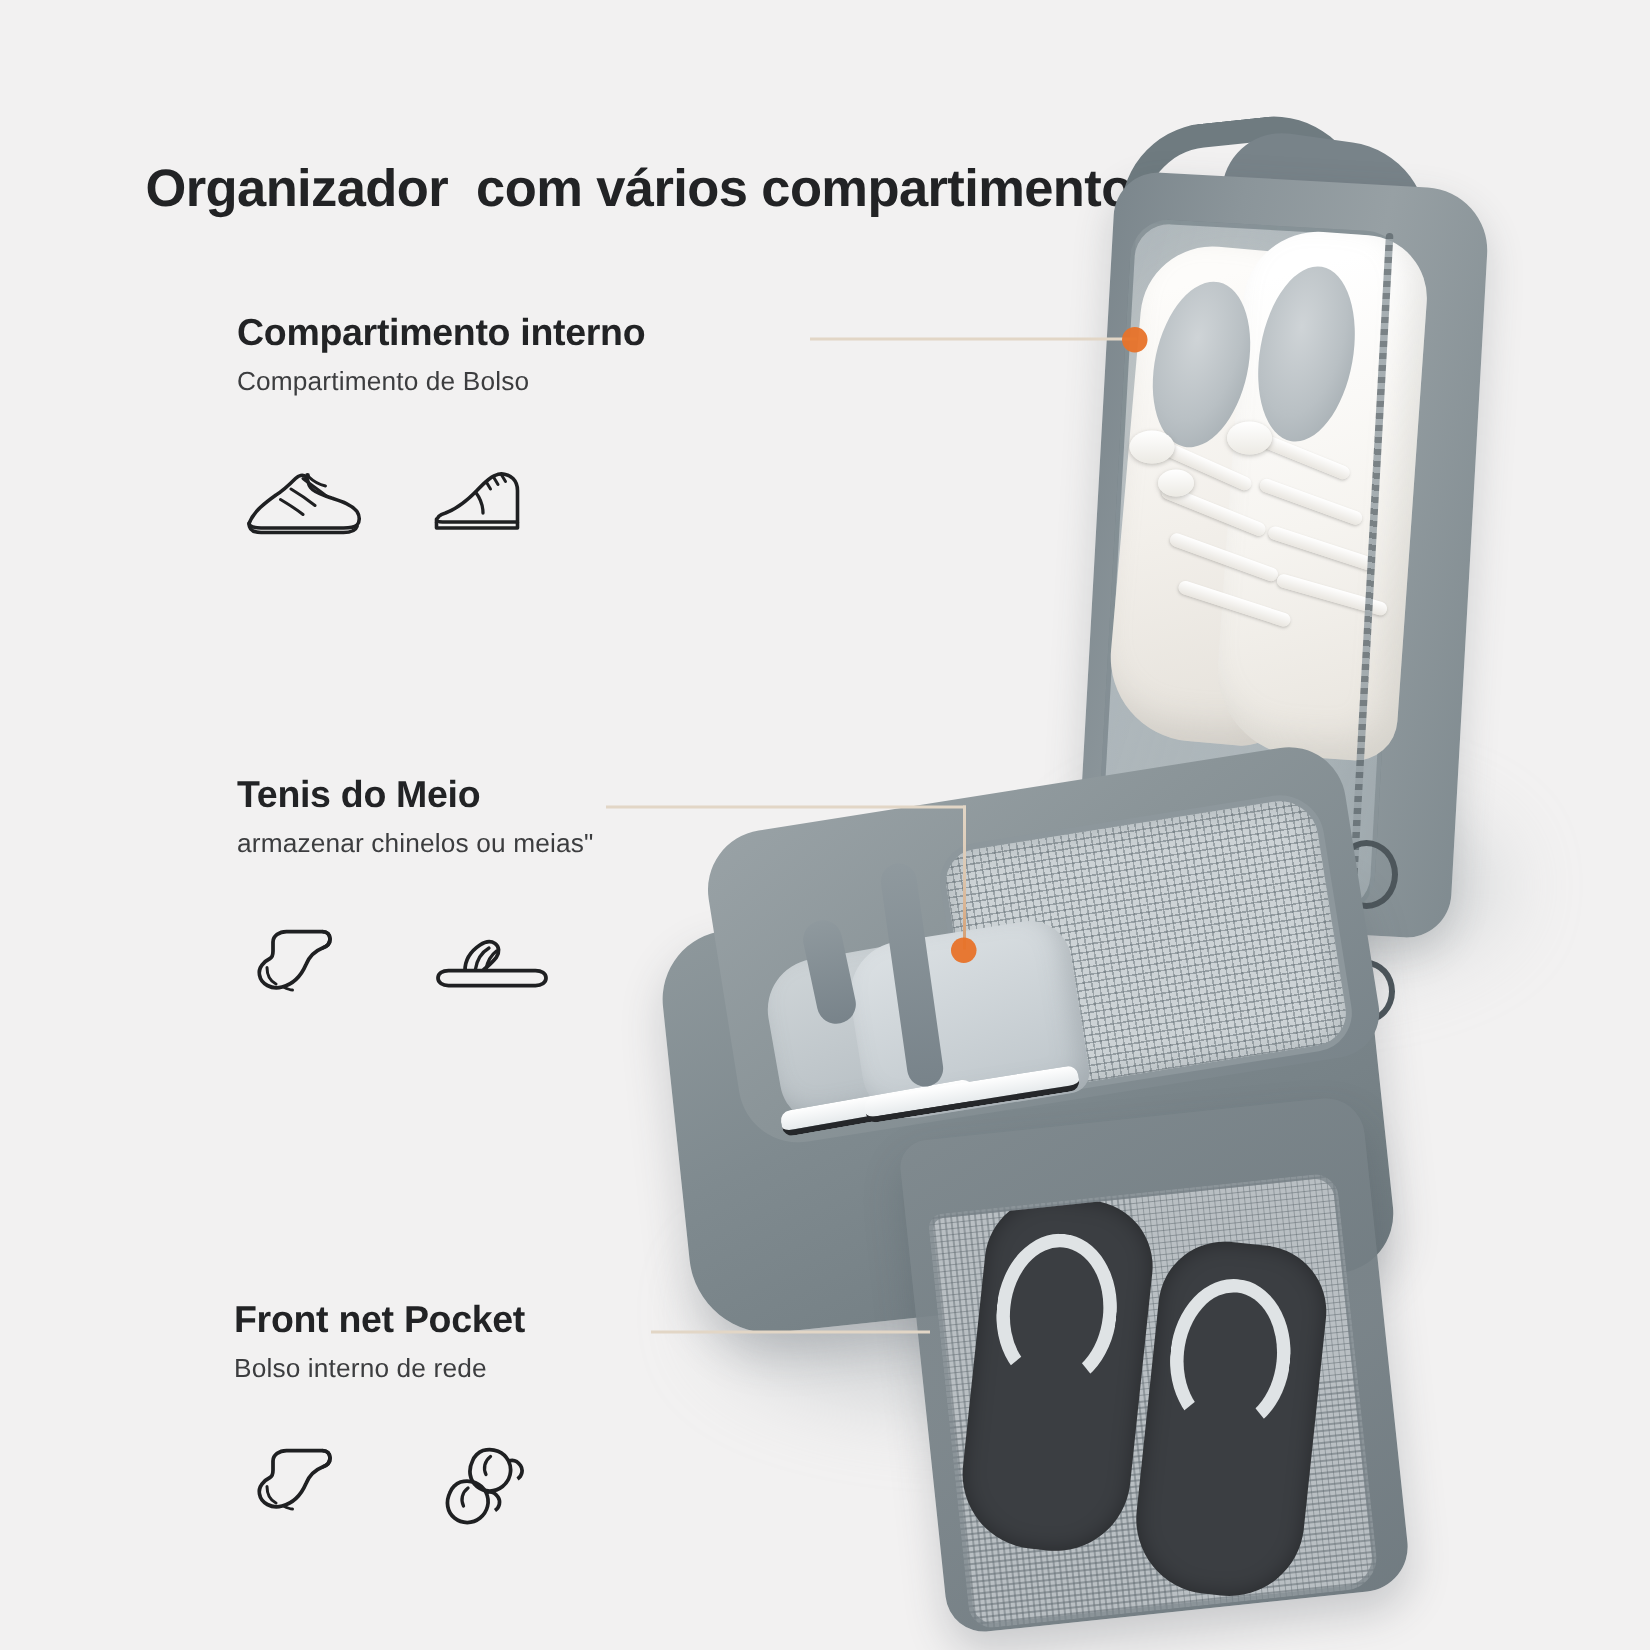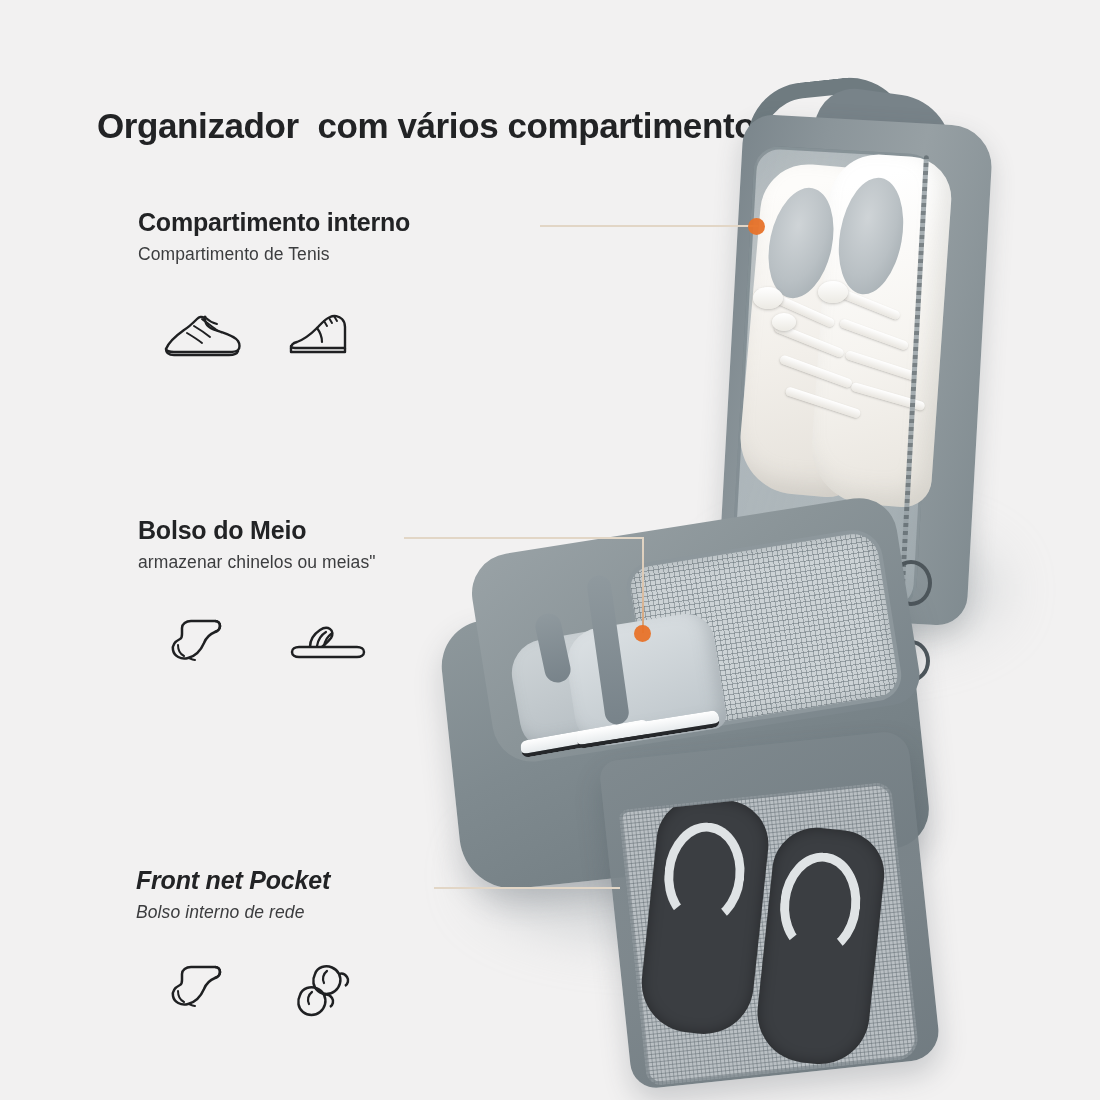--- a/index.html
+++ b/index.html
@@ -13,21 +13,21 @@
     color:#1f1f1f;
   }
   .stage{position:absolute;inset:0;width:1100px;height:1100px;}
 
   
   .page-title{
     position:absolute;left:97px;top:106px;
     font-size:35px;font-weight:700;letter-spacing:-0.4px;
     color:#222325;white-space:pre;
   }
-  .feature{position:absolute;}
+  .feature{position:absolute;margin-left:20px;}
   .feature .f-title{
     font-size:25px;font-weight:700;letter-spacing:-0.2px;color:#222325;
     white-space:nowrap;margin:0;
   }
   .feature .f-sub{
     font-size:17.5px;font-weight:400;color:#3c3d3f;letter-spacing:.1px;
     white-space:nowrap;margin:7px 0 0 0;
   }
   .icon-row{position:absolute;display:flex;align-items:center;}
   .icon-row .ic{display:block;}
@@ -235,57 +235,57 @@
     <div class="v" style="left:642px;top:537px;height:96px;"></div>
   </div>
   <div class="dot" style="left:634px;top:625px;"></div>
 
   <div class="conn">
     <div class="h" style="left:434px;top:887px;width:186px;"></div>
   </div>
 
   <div class="feature" style="left:138px;top:208px;">
     <p class="f-title">Compartimento interno</p>
-    <p class="f-sub">Compartimento de Tenis</p>
+    <p class="f-sub">Compartimento de Bolso</p>
   </div>
   <div class="icon-row" style="left:160px;top:305px;gap:42px;">
     <svg class="ic" width="84" height="58" viewBox="0 0 84 58" fill="none">
       <path d="M6 44c3-8 11-14 18-19 5-3 9-7 13-11 2-2 5-3 7-1 2 2 1 5 3 7 3 4 9 5 14 7 6 2 13 4 17 9 2 3 2 7 0 9-2 2-6 2-9 2H14c-4 0-8-1-8-3z" stroke="#1f2022" stroke-width="2.4" stroke-linejoin="round"></path>
       <path d="M6 44c0 4 3 6 8 6h55c4 0 8-1 9-4" stroke="#1f2022" stroke-width="2.4" stroke-linecap="round"></path>
       <path d="M27 28c5 3 10 6 15 10M34 21c5 3 11 7 16 11M42 14c5 4 11 8 16 12" stroke="#1f2022" stroke-width="2" stroke-linecap="round"></path>
       <path d="M46 13c3 3 7 5 11 6" stroke="#1f2022" stroke-width="2" stroke-linecap="round"></path>
       <circle cx="45" cy="12" r="1.6" fill="#1f2022"></circle>
     </svg>
     <svg class="ic" width="84" height="52" viewBox="0 0 84 52" fill="none">
       <path d="M5 40c0-3 2-5 6-6 8-3 14-8 20-14 4-4 8-9 13-11 4-2 9-1 12 2 2 2 3 5 3 8v21H9c-3 0-4-1-4-2z" stroke="#1f2022" stroke-width="2.4" stroke-linejoin="round"></path>
       <path d="M5 40v4h54v-4" stroke="#1f2022" stroke-width="2.4" stroke-linejoin="round"></path>
       <path d="M31 20c3 4 5 9 5 14" stroke="#1f2022" stroke-width="2.2" stroke-linecap="round"></path>
       <path d="M38 13l3 5M43 10l3 5M48 8l3 5" stroke="#1f2022" stroke-width="2" stroke-linecap="round"></path>
     </svg>
   </div>
 
   <div class="feature" style="left:138px;top:516px;">
-    <p class="f-title">Bolso do Meio</p>
+    <p class="f-title">Tenis do Meio</p>
     <p class="f-sub">armazenar chinelos ou meias"</p>
   </div>
   <div class="icon-row" style="left:168px;top:618px;gap:44px;">
     <svg class="ic" width="74" height="54" viewBox="0 0 74 54" fill="none">
       <path d="M14 10c0-4 4-7 9-7h24c3 0 5 2 5 5 0 3-2 5-5 6-5 2-9 6-11 11-3 7-8 13-16 15-7 2-14-2-15-8-1-5 3-9 7-11 2-1 2-3 2-5V10z" stroke="#1f2022" stroke-width="2.5" stroke-linejoin="round"></path>
       <path d="M47 3c3 0 5 2 5 5 0 3-2 5-5 6" stroke="#1f2022" stroke-width="2.5"></path>
       <path d="M10 27c0 5 2 9 6 11" stroke="#1f2022" stroke-width="2" stroke-linecap="round"></path>
       <path d="M21 40c2 1 4 2 6 2" stroke="#1f2022" stroke-width="2" stroke-linecap="round"></path>
     </svg>
     <svg class="ic" width="86" height="46" viewBox="0 0 86 46" fill="none">
       <path d="M6 30c0-3 3-5 7-5h58c4 0 7 2 7 5s-3 5-7 5H13c-4 0-7-2-7-5z" stroke="#1f2022" stroke-width="2.5" stroke-linejoin="round"></path>
       <path d="M24 25c0-7 4-13 10-17 3-2 7-3 10-1 3 2 3 6 1 9-3 4-7 7-9 9" stroke="#1f2022" stroke-width="2.5" stroke-linejoin="round"></path>
       <path d="M31 24c1-6 4-11 9-14M38 24c1-5 3-9 7-12" stroke="#1f2022" stroke-width="2.2" stroke-linecap="round"></path>
     </svg>
   </div>
 
-  <div class="feature" style="left:136px;top:866px;font-style:italic;">
+  <div class="feature" style="left:136px;top:866px;">
     <p class="f-title">Front net Pocket</p>
     <p class="f-sub">Bolso interno de rede</p>
   </div>
   <div class="icon-row" style="left:168px;top:962px;gap:52px;">
     <svg class="ic" width="74" height="54" viewBox="0 0 74 54" fill="none">
       <path d="M14 10c0-4 4-7 9-7h24c3 0 5 2 5 5 0 3-2 5-5 6-5 2-9 6-11 11-3 7-8 13-16 15-7 2-14-2-15-8-1-5 3-9 7-11 2-1 2-3 2-5V10z" stroke="#1f2022" stroke-width="2.5" stroke-linejoin="round"></path>
       <path d="M47 3c3 0 5 2 5 5 0 3-2 5-5 6" stroke="#1f2022" stroke-width="2.5"></path>
       <path d="M10 27c0 5 2 9 6 11" stroke="#1f2022" stroke-width="2" stroke-linecap="round"></path>
       <path d="M21 40c2 1 4 2 6 2" stroke="#1f2022" stroke-width="2" stroke-linecap="round"></path>
     </svg>

